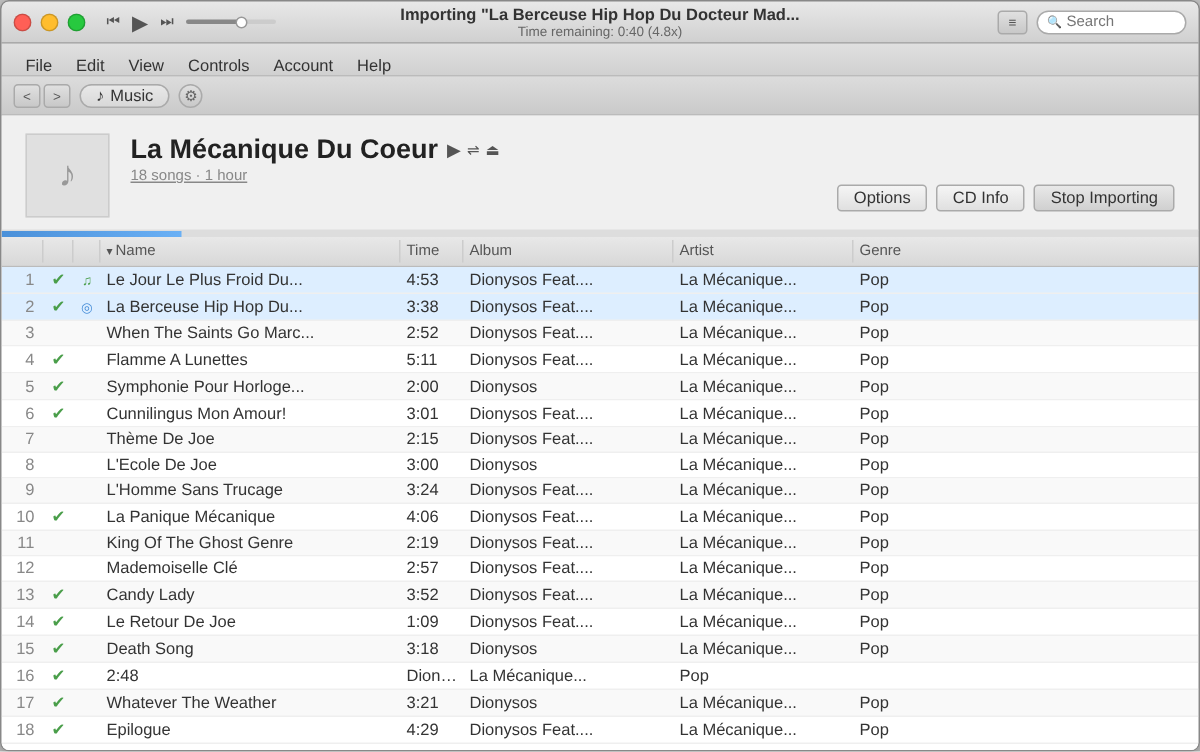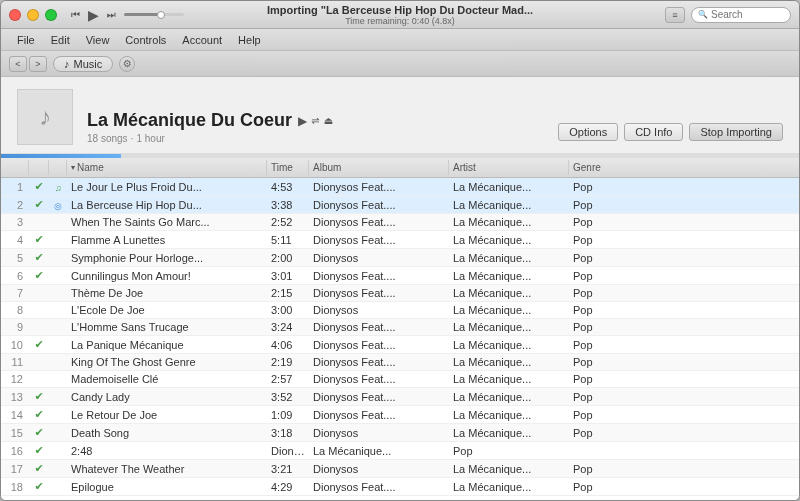--- a/index.html
+++ b/index.html
@@ -145,21 +145,21 @@
       color: #999;
       width: 70px;
       background: transparent;
     }
 
     
     .menubar {
       background: linear-gradient(to bottom, #e0e0e0, #d0d0d0);
       height: 22px;
       display: flex;
-      align-items: center;
+      align-items: flex-end;
       padding: 0 8px;
       border-bottom: 1px solid #bbb;
       flex-shrink: 0;
     }
     .menu-item {
       padding: 0 8px;
       cursor: pointer;
       font-size: 11px;
       color: #333;
     }
@@ -247,40 +247,40 @@
       flex-shrink: 0;
     }
     .album-info {
       flex: 1;
     }
     .album-title-row {
       display: flex;
       align-items: center;
       gap: 6px;
       margin-bottom: 2px;
-      margin-top: 21px;
     }
     .album-title {
       font-size: 18px;
       font-weight: bold;
       color: #222;
     }
     .album-controls-btns {
       display: flex;
       gap: 4px;
       align-items: center;
     }
     .play-btn-small {
       font-size: 12px;
       color: #555;
       cursor: pointer;
     }
     .album-meta {
       font-size: 10px;
       color: #888;
+      text-decoration: underline;
     }
     .action-buttons {
       display: flex;
       gap: 6px;
       align-items: center;
       align-self: flex-end;
       padding-bottom: 4px;
     }
     .action-btn {
       padding: 2px 10px;

